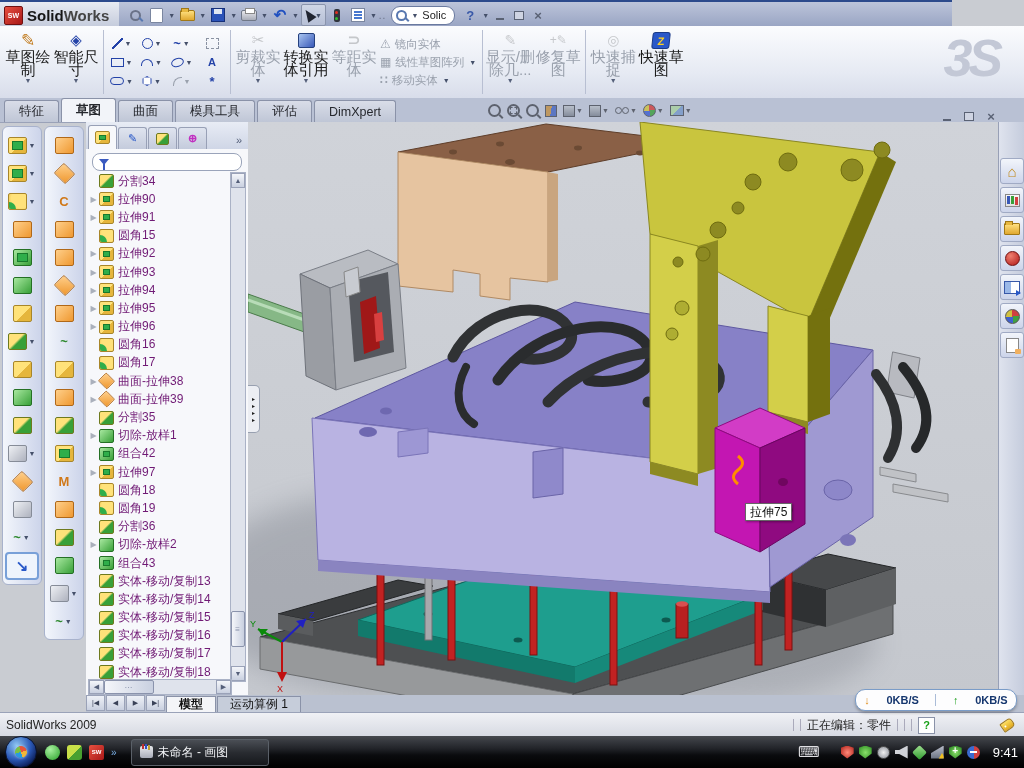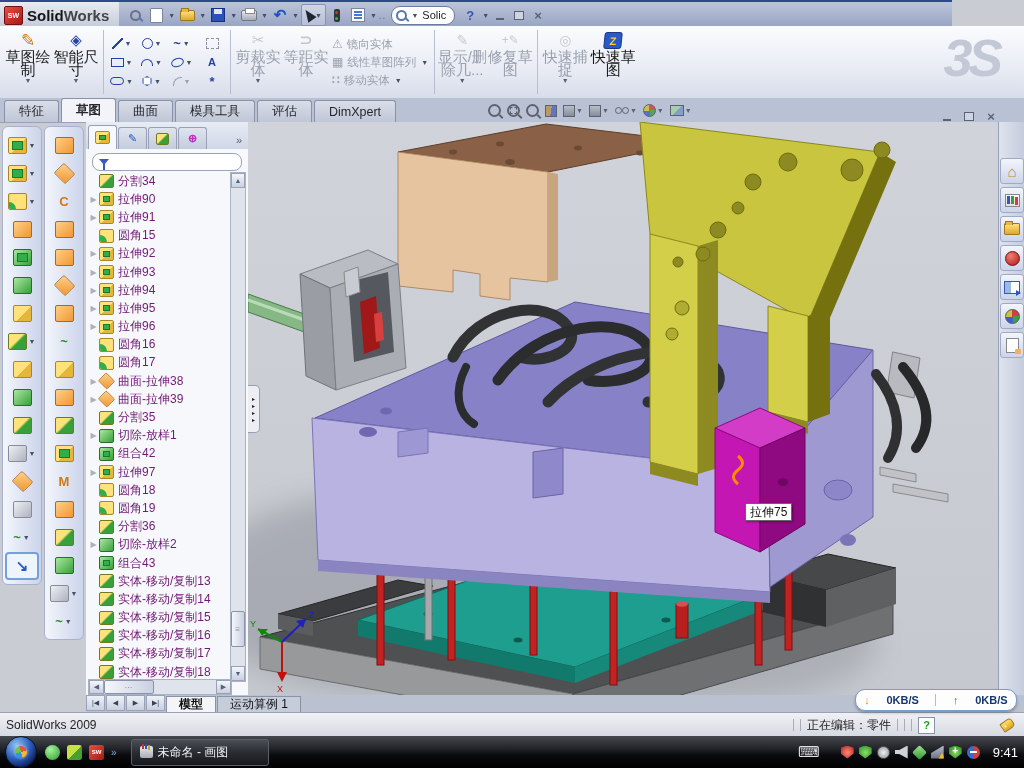--- a/index.html
+++ b/index.html
@@ -346,20 +346,28 @@
       </div>
       <div class="rsep"></div>
       <div class="rbig dis">
         <div class="ric">
           <span class="gray" style="font-size: 15px;">✂</span>
         </div>
         <div class="rl">剪裁实</div>
         <div class="rl">体</div>
         <div class="rdd">▼</div>
       </div>
+      <div class="rbig">
+        <div class="ric">
+          <span class="cube b"></span>
+        </div>
+        <div class="rl">转换实</div>
+        <div class="rl">体引用</div>
+        <div class="rdd">▼</div>
+      </div>
       <div class="rbig dis">
         <div class="ric">
           <span class="gray" style="font-size: 15px; font-weight: bold;">⊃</span>
         </div>
         <div class="rl">等距实</div>
         <div class="rl">体</div>
       </div>
       <div class="rstack">
         <div class="srow">
           <span class="gray" style="font-size: 12px;">⚠</span>

